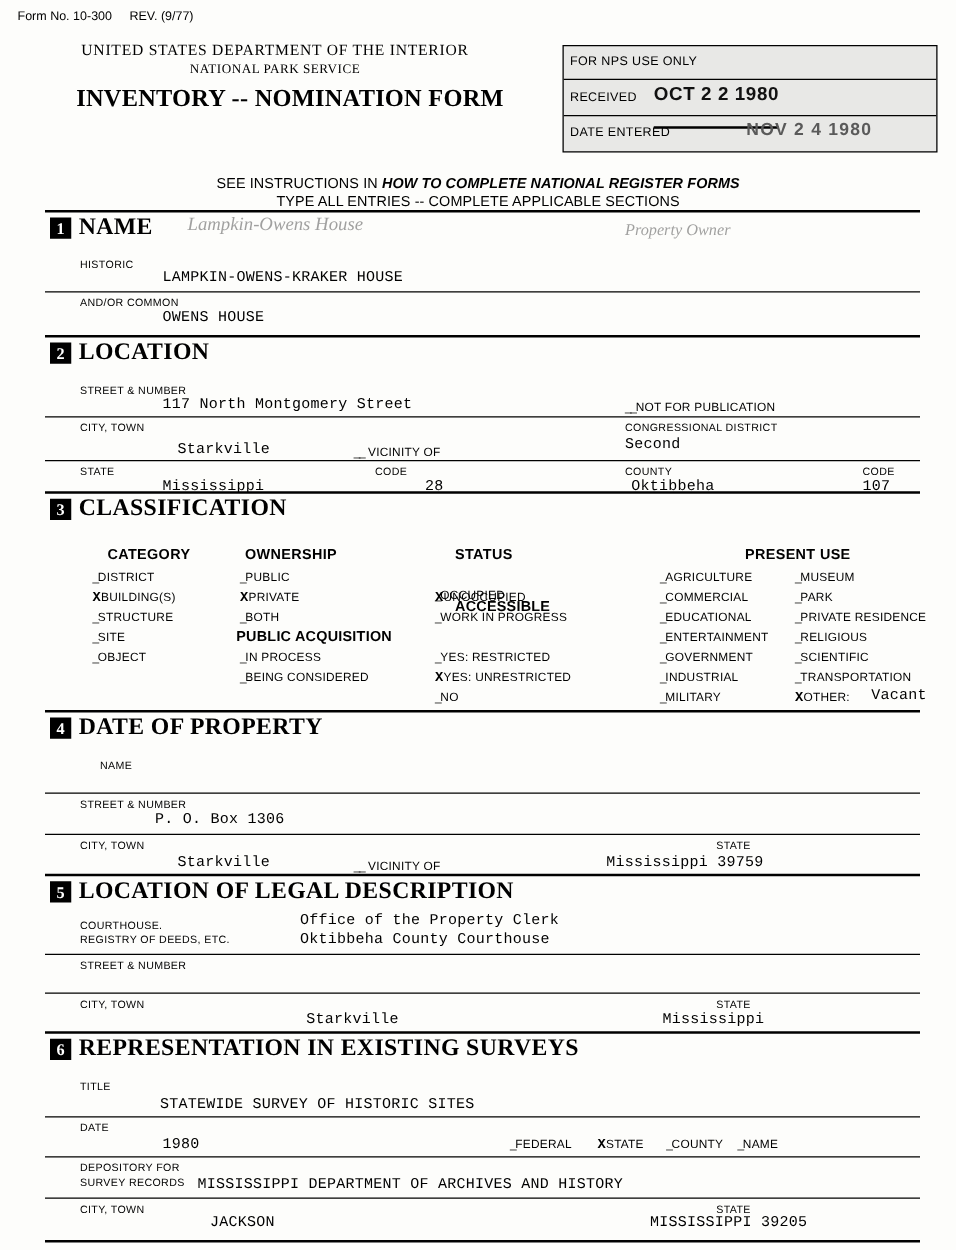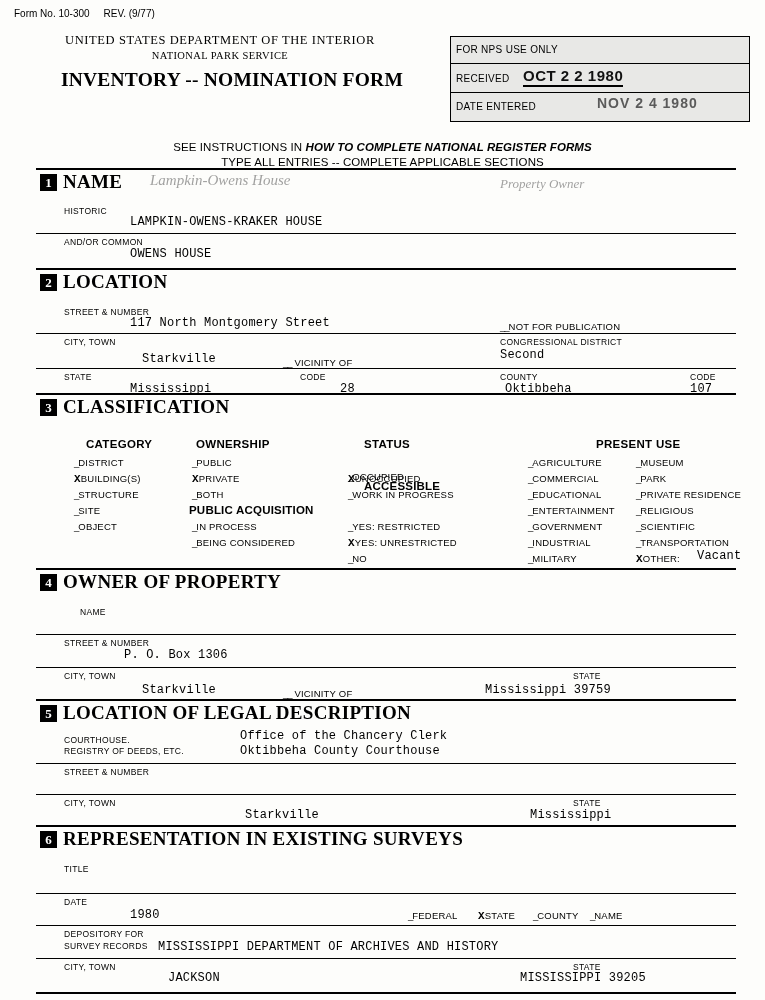--- a/index.html
+++ b/index.html
@@ -65,21 +65,21 @@
     position: absolute;
     font-family: "Liberation Sans", sans-serif;
     font-weight: bold;
     font-size: 15px;
     letter-spacing: .5px;
   }
   .stamp-rec {
     left: 72px; top: 30px;
     color: #111;
   }
-  .stamp-rec .ul { border-bottom:2px solid #000; padding-bottom:1px;}
+  .stamp-rec .ul { border-bottom:2px solid #000; padding-bottom:17px;}
   .stamp-ent {
     left: 146px; top: 58px;
     color: #5a5a5a;
     font-size: 14px;
     letter-spacing: 1px;
   }
 
   
   .instr {
     position: absolute; left: 0; top: 140px; width: 765px;
@@ -307,21 +307,21 @@
   <div class="cl-item" style="left:636px; top:489px;"><span class="dash">_</span><span>PRIVATE RESIDENCE</span></div>
   <div class="cl-item" style="left:636px; top:505px;"><span class="dash">_</span><span>RELIGIOUS</span></div>
   <div class="cl-item" style="left:636px; top:521px;"><span class="dash">_</span><span>SCIENTIFIC</span></div>
   <div class="cl-item" style="left:636px; top:537px;"><span class="dash">_</span><span>TRANSPORTATION</span></div>
   <div class="cl-item" style="left:636px; top:553px;"><span class="xmark">X</span><span>OTHER:</span></div>
   <div class="typed" style="left:697px; top:549px;">Vacant</div>
 
   <div class="sec" style="top:568px;">
     <div class="sec-head">
       <div class="sec-num">4</div>
-      <div class="sec-title">OWNER OF PROPERTY</div>
+      <div class="sec-title">DATE OF PROPERTY</div>
     </div>
   </div>
 
   <div class="sub-label" style="left:80px; top:607px;">NAME</div>
   <div class="hline" style="left:36px; top:634px; width:700px;"></div>
 
   <div class="sub-label" style="left:64px; top:638px;">STREET &amp; NUMBER</div>
   <div class="typed" style="left:124px; top:648px;">P. O. Box 1306</div>
   <div class="hline" style="left:36px; top:667px; width:700px;"></div>
 
@@ -333,41 +333,42 @@
 
   <div class="sec" style="top:699px;">
     <div class="sec-head">
       <div class="sec-num">5</div>
       <div class="sec-title">LOCATION OF LEGAL DESCRIPTION</div>
     </div>
   </div>
 
   <div class="sub-label" style="left:64px; top:735px;">COURTHOUSE.</div>
   <div class="sub-label" style="left:64px; top:746px;">REGISTRY OF DEEDS, ETC.</div>
-  <div class="typed" style="left:240px; top:729px;">Office of the Chancery Clerk</div>
+  <div class="typed" style="left:240px; top:729px;">Office of the Property Clerk</div>
   <div class="typed" style="left:240px; top:744px;">Oktibbeha County Courthouse</div>
   <div class="hline" style="left:36px; top:763px; width:700px;"></div>
 
   <div class="sub-label" style="left:64px; top:767px;">STREET &amp; NUMBER</div>
   <div class="typed" style="left:130px; top:776px;"></div>
   <div class="hline" style="left:36px; top:794px; width:700px;"></div>
 
   <div class="sub-label" style="left:64px; top:798px;">CITY, TOWN</div>
   <div class="sub-label" style="left:573px; top:798px;">STATE</div>
   <div class="typed" style="left:245px; top:808px;">Starkville</div>
   <div class="typed" style="left:530px; top:808px;">Mississippi</div>
 
   <div class="sec" style="top:825px;">
     <div class="sec-head">
       <div class="sec-num">6</div>
       <div class="sec-title">REPRESENTATION IN EXISTING SURVEYS</div>
     </div>
   </div>
 
   <div class="sub-label" style="left:64px; top:864px;">TITLE</div>
+  <div class="typed" style="left:128px; top:876px;">STATEWIDE SURVEY OF HISTORIC SITES</div>
   <div class="hline" style="left:36px; top:893px; width:700px;"></div>
 
   <div class="sub-label" style="left:64px; top:897px;">DATE</div>
   <div class="typed" style="left:130px; top:908px;">1980</div>
   <div class="cl-item" style="left:408px; top:910px;"><span class="dash">_</span><span>FEDERAL</span></div>
   <div class="cl-item" style="left:478px; top:910px;"><span class="xmark">X</span><span>STATE</span></div>
   <div class="cl-item" style="left:533px; top:910px;"><span class="dash">_</span><span>COUNTY</span></div>
   <div class="cl-item" style="left:590px; top:910px;"><span class="dash">_</span><span>NAME</span></div>
   <div class="hline" style="left:36px; top:925px; width:700px;"></div>
 

